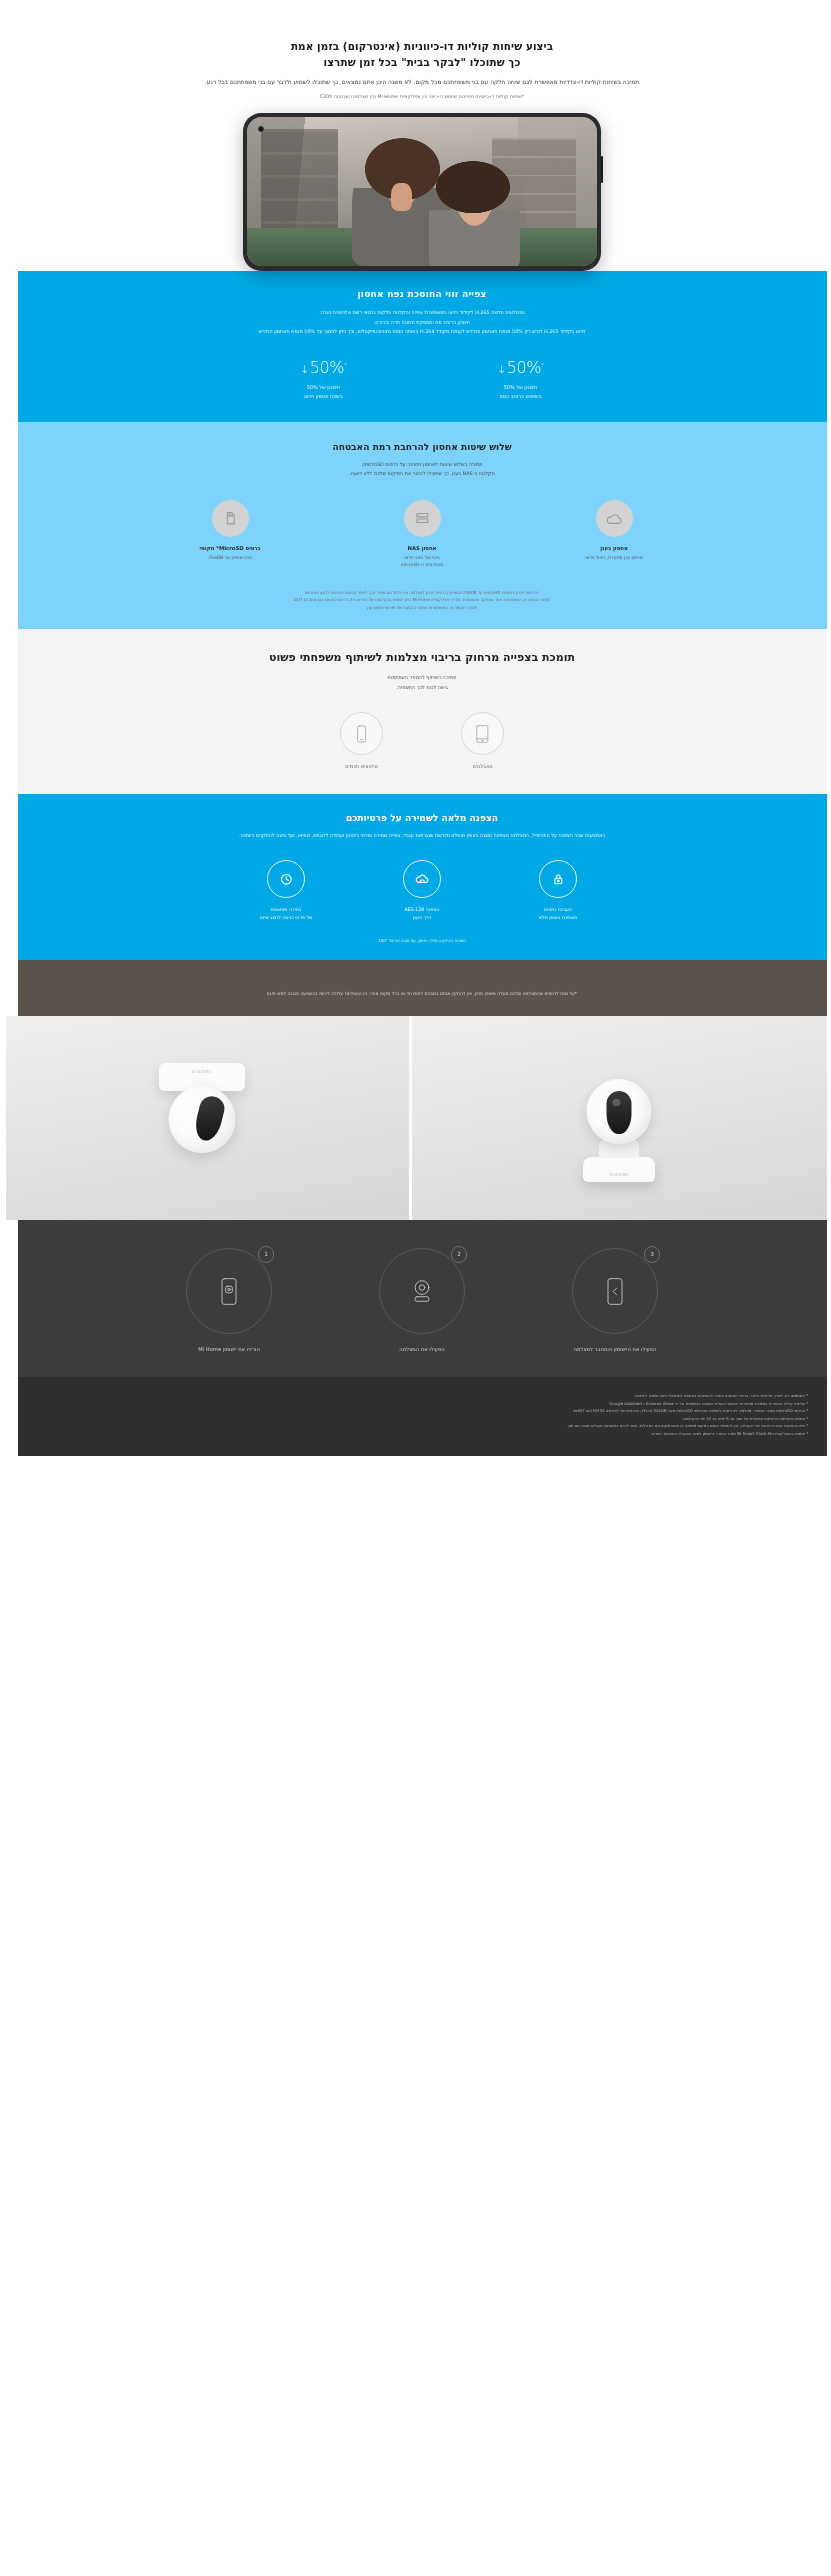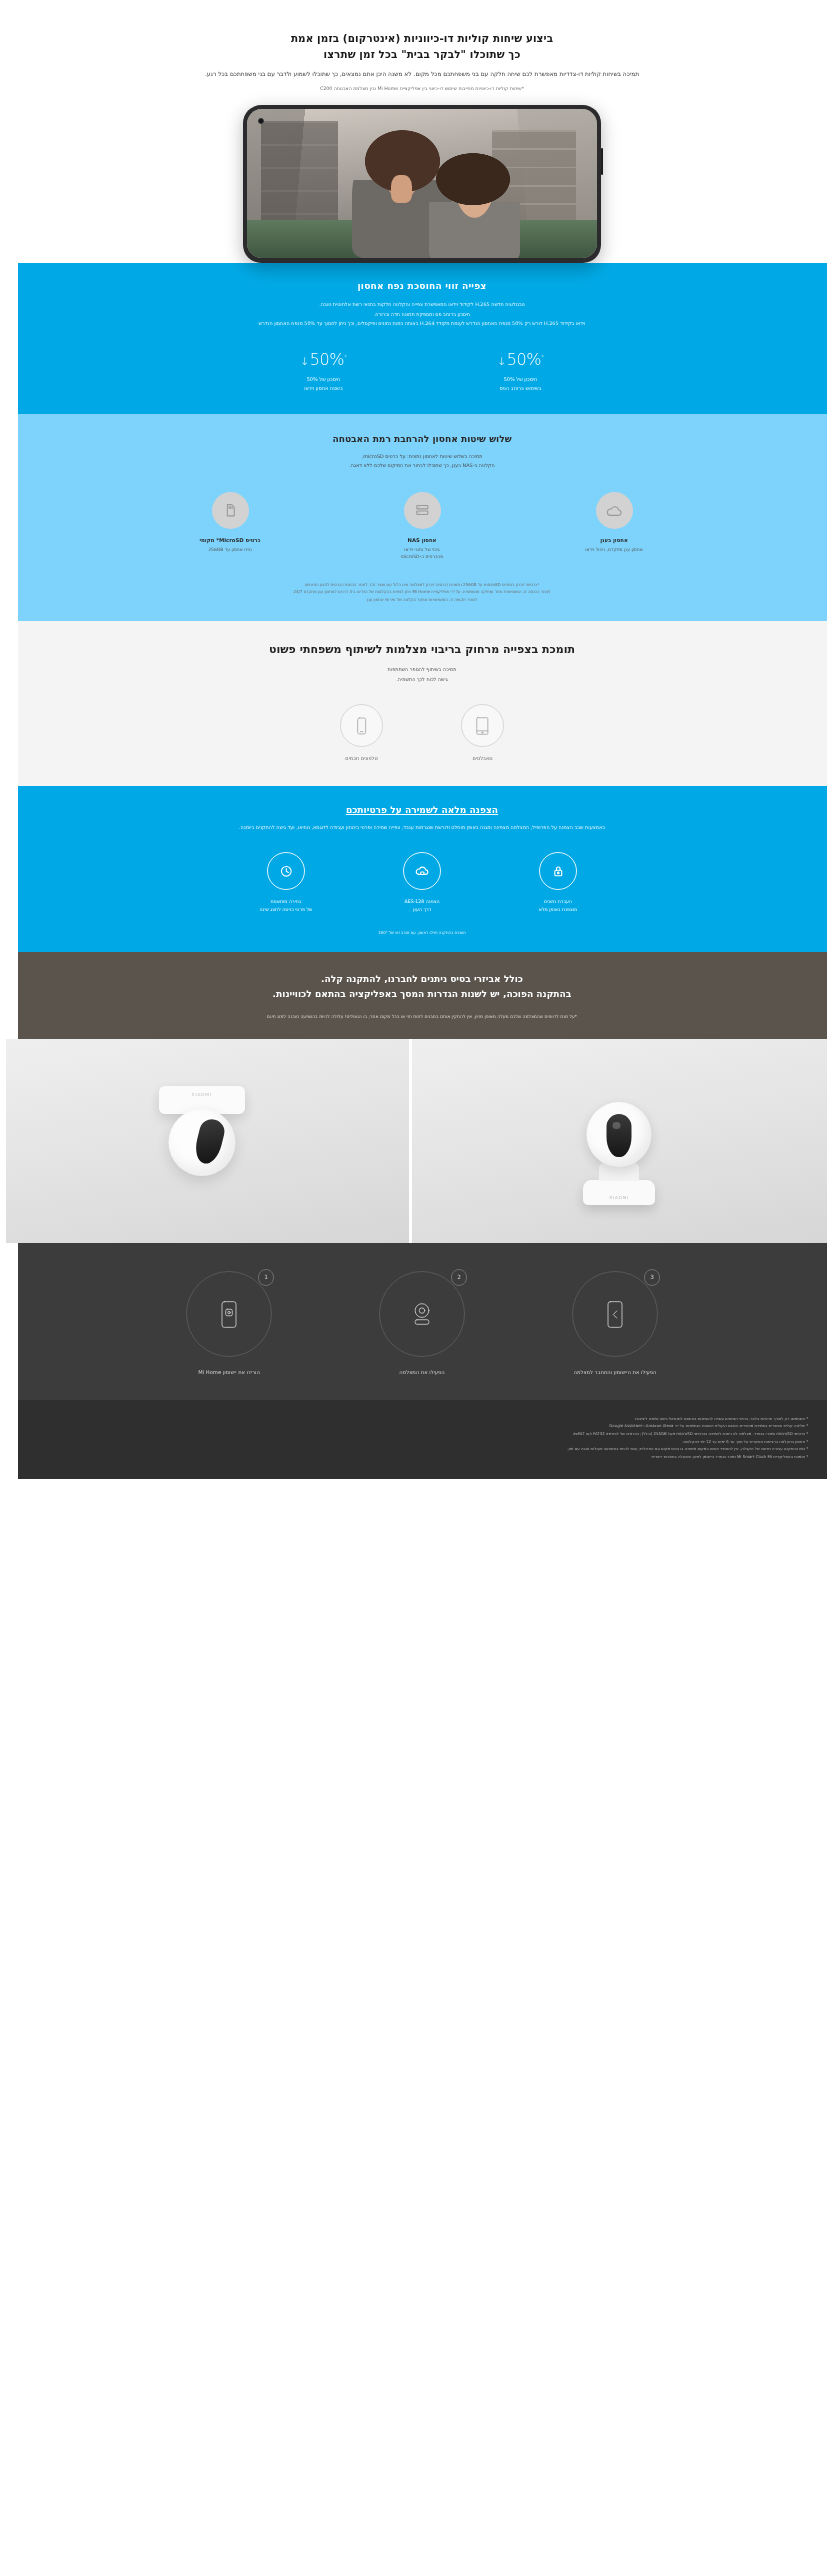--- a/index.html
+++ b/index.html
@@ -4,21 +4,21 @@
 <style>
   * { margin:0; padding:0; box-sizing:border-box; }
   html,body { width:832px; }
   body {
     font-family: "DejaVu Sans", "Liberation Sans", sans-serif;
     background:#ffffff;
     direction:rtl;
     color:#222;
     -webkit-font-smoothing:antialiased;
   }
-  .page { width:821px; margin:8px auto; overflow:hidden;padding-left:12px; }
+  .page { width:821px; margin:16px auto; overflow:hidden;padding-left:12px; }
 
   
   .sec-intercom { background:#fff; padding:21.6px 0 0; text-align:center; }
   .sec-intercom h2 {
     font-size:10.4px; font-weight:bold; line-height:1.55; color:#1a1a1a;
     letter-spacing:0.1px;
   }
   .sec-intercom .body-copy {
     margin-top:7.5px; font-size:5.9px; line-height:1.75; color:#3a3a3a;
   }
@@ -134,21 +134,21 @@
   .device { width:91px; }
   .dev-circ {
     width:43px; height:43px; border-radius:50%; border:0.8px solid #d8d8d8;
     margin:0 auto 8.3px; display:flex; align-items:center; justify-content:center;
     background:#f8f8f8;
   }
   .device .dlabel { font-size:5px; color:#666; }
 
   
   .sec-blue2 { background:#00a9e5; color:#fff; padding:18.3px 0 16.6px; text-align:center; }
-  .sec-blue2 h3 { font-size:9.1px; font-weight:bold;text-decoration:underline; }
+  .sec-blue2 h3 { font-size:9.1px; font-weight:bold; }
   .sec-blue2 .b2copy { margin-top:8.3px; font-size:4.9px; line-height:1.9; color:#e6f7ff; }
   .priv-row { margin-top:20px; display:flex; justify-content:center; gap:38px; }
   .priv { width:98px; }
   .priv-circ {
     width:38px; height:38px; border-radius:50%; border:0.8px solid rgba(255,255,255,.85);
     margin:0 auto 7.5px; display:flex; align-items:center; justify-content:center;
   }
   .priv .plabel { font-size:4.7px; line-height:1.7; color:#f2fbff; }
   .priv-note { margin-top:16.6px; font-size:4px; color:#d7f1fd; }
 
@@ -433,24 +433,20 @@
         <div class="plabel">
           <div>בחירה מותאמת</div>
           <div>של פרטי כניסה לתצג שינה</div>
         </div>
       </div>
     </div>
     <div class="priv-note">תומכת בהתקנה תוילו ראשון, עם סובב זווי של 180°</div>
   </section>
 
   <section class="sec-dark">
-    <h3>
-      <span>כולל אביזרי בסיס ניתנים לחברנו, להתקנה קלה.</span><br>
-      <span>בהתקנה הפוכה, יש לשנות הגדרות המסך באפליקציה בהתאם לכוויינות.</span>
-    </h3>
     <p class="dcopy">*על מנת לדווחים שהמצלמה שלכם מעלה מאופן מזוין, אין להתקין אותם במבנים לחות חזי או בכל מקום אחר; בו הנצולים! עלולה להיות בהשפעה טובנה למזג תינם</p>
   </section>
 
   <div class="photo-row">
     <div class="photo">
       <div class="cam-stand-base"></div>
       <div class="brand-txt">XIAOMI</div>
       <div class="cam-neck"></div>
       <div class="cam-head"></div>
       <div class="cam-lens"></div>

